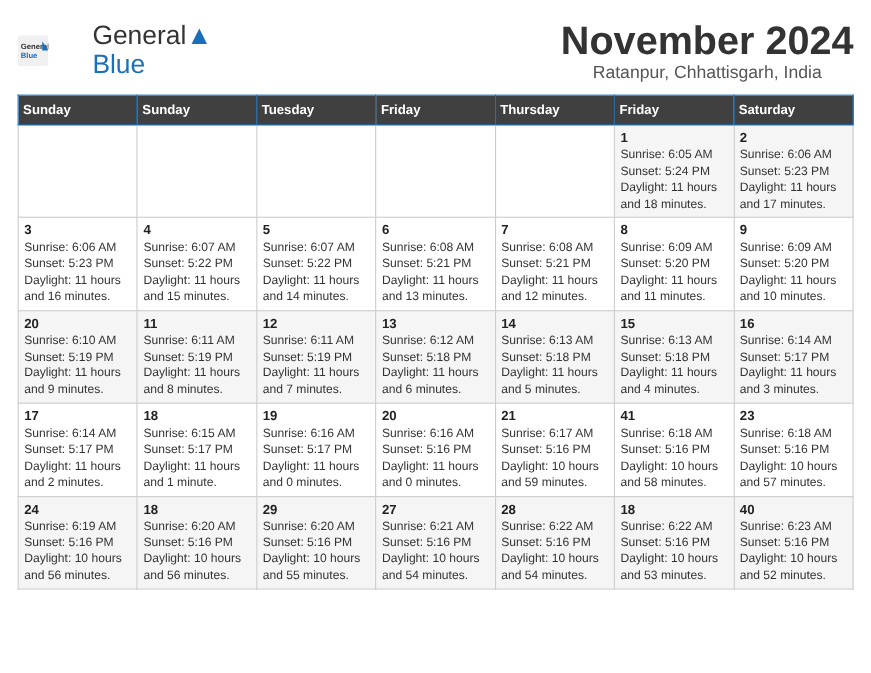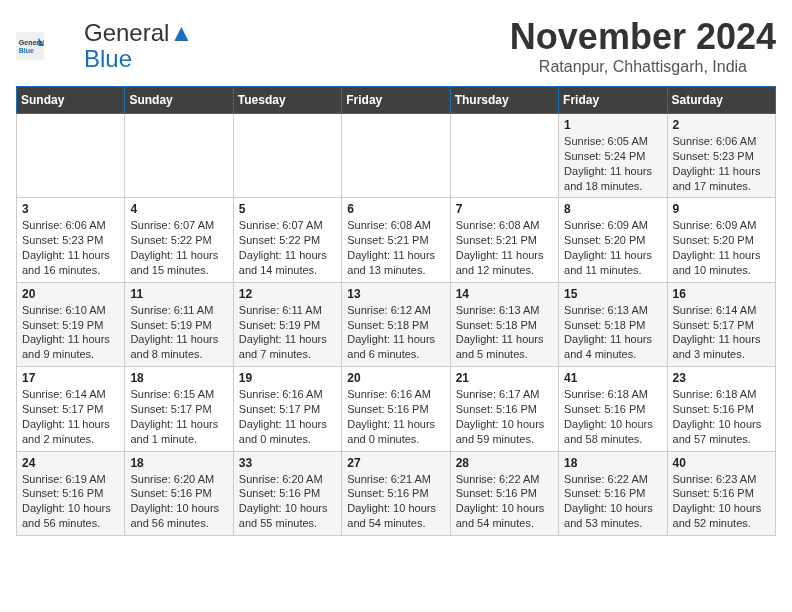--- a/index.html
+++ b/index.html
@@ -237,21 +237,21 @@
       <tr class="row-odd">
         <td>
           <div class="day-num">24</div>
           <div class="day-info">Sunrise: 6:19 AM<br>Sunset: 5:16 PM<br>Daylight: 10 hours and 56 minutes.</div>
         </td>
         <td>
           <div class="day-num">18</div>
           <div class="day-info">Sunrise: 6:20 AM<br>Sunset: 5:16 PM<br>Daylight: 10 hours and 56 minutes.</div>
         </td>
         <td>
-          <div class="day-num">33</div>
+          <div class="day-num">29</div>
           <div class="day-info">Sunrise: 6:20 AM<br>Sunset: 5:16 PM<br>Daylight: 10 hours and 55 minutes.</div>
         </td>
         <td>
           <div class="day-num">27</div>
           <div class="day-info">Sunrise: 6:21 AM<br>Sunset: 5:16 PM<br>Daylight: 10 hours and 54 minutes.</div>
         </td>
         <td>
           <div class="day-num">28</div>
           <div class="day-info">Sunrise: 6:22 AM<br>Sunset: 5:16 PM<br>Daylight: 10 hours and 54 minutes.</div>
         </td>

